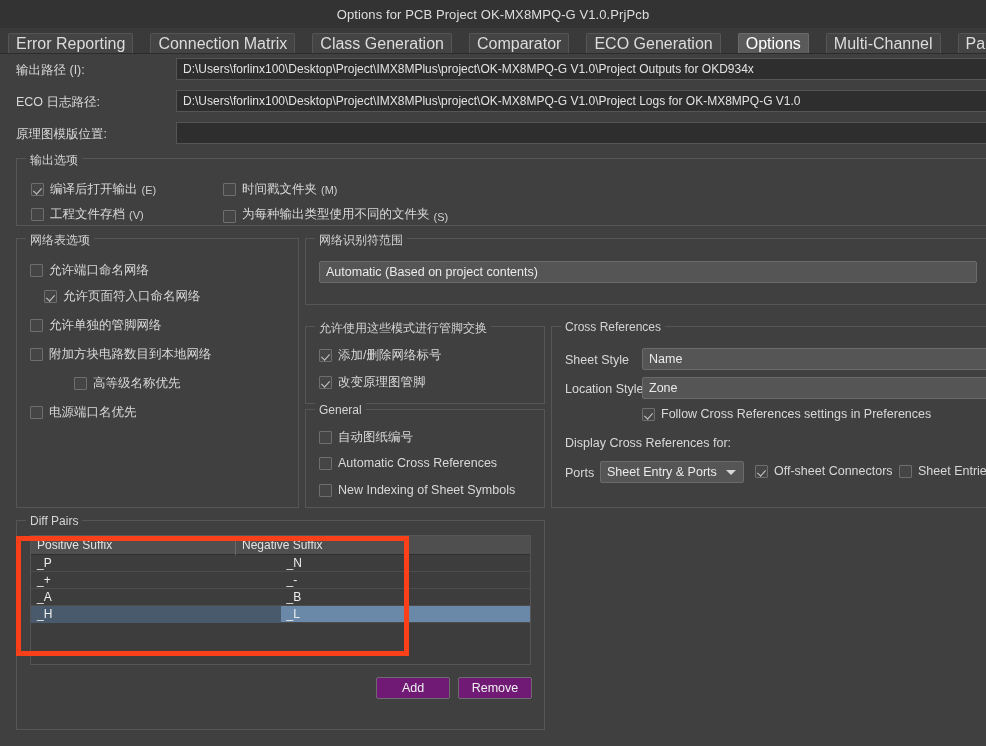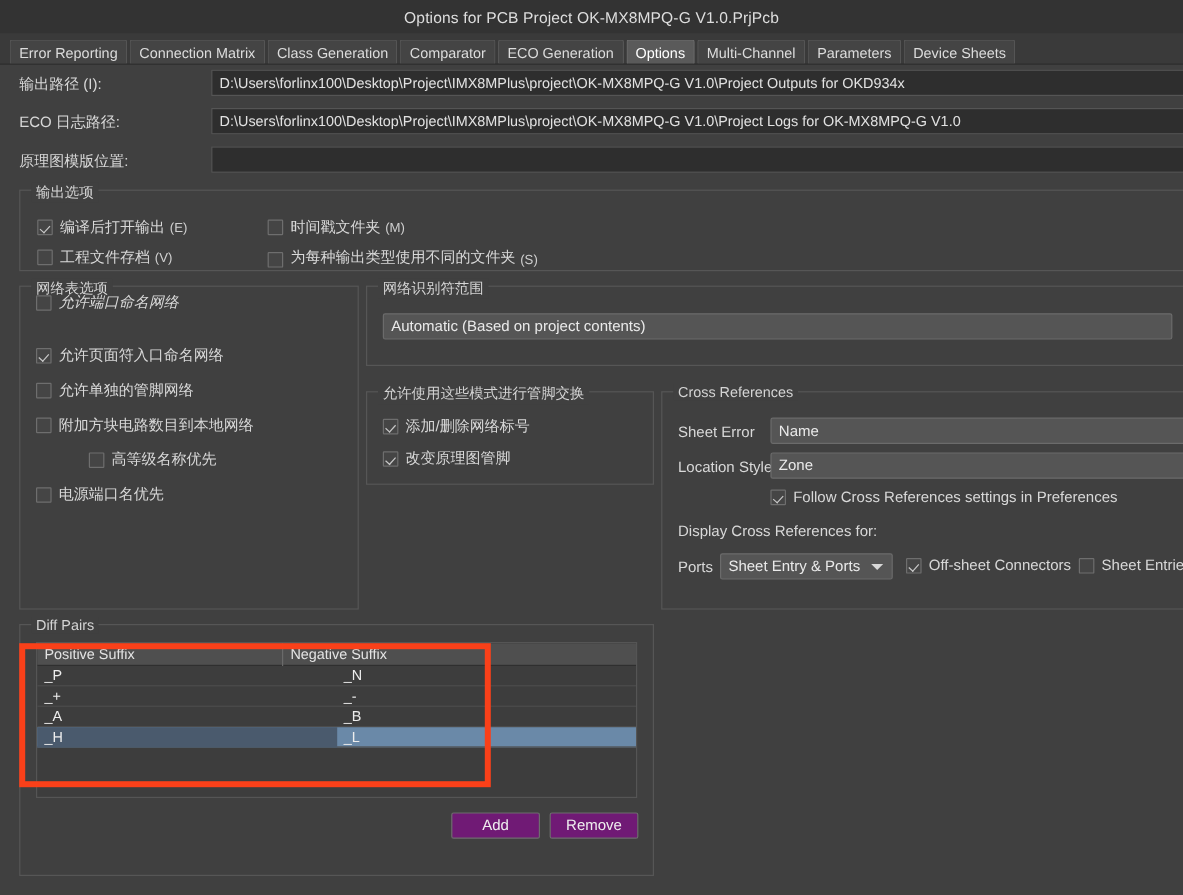--- a/index.html
+++ b/index.html
@@ -34,23 +34,23 @@
     position: absolute; left: 0; top: 28px;
     width: 986px; height: 26px;
     background: #3a3a3a;
     display: flex; align-items: flex-end;
     padding-left: 8px;
     border-bottom: 1px solid #2c2c2c;
   }
   .tab {
     height: 20px;
     padding: 0 7px;
-    margin-right: 2px;
+    margin-right: 17px;
     display: flex; align-items: center;
-    font-size: 12px;
+    font-size: 16px;
     color: #dcdcdc;
     background: #444444;
     border: 1px solid #555555;
     border-bottom: none;
     border-radius: 2px 2px 0 0;
     white-space: nowrap;
     cursor: default;
   }
   .tab.active {
     background: #5a5a5a;
@@ -260,25 +260,25 @@
       <div class="cb" style="left:206px; top:47px;align-items:flex-end;">
         <span class="cbbox"></span>
         <span class="cblabel">为每种输出类型使用不同的文件夹</span>
         <span class="mn" style="margin-left:4px;">(S)</span>
       </div>
     </div>
 
     <div class="group" style="left:16px; top:184px; width:283px; height:270px;">
       <span class="legend">网络表选项</span>
       <div id="netlist-items">
-          <div class="cb" style="left: 13px; top: 5px; font-style: italic;">
+          <div class="cb" style="left: 13px; top: 23px;">
             <span class="cbbox"></span>
             <span class="cblabel">允许端口命名网络</span>
           </div>
-          <div class="cb" style="left: 13px; top: 49px;">
+          <div class="cb" style="left: 27px; top: 49px;">
             <span class="cbbox on"></span>
             <span class="cblabel">允许页面符入口命名网络</span>
           </div>
           <div class="cb" style="left: 13px; top: 78px;">
             <span class="cbbox"></span>
             <span class="cblabel">允许单独的管脚网络</span>
           </div>
           <div class="cb" style="left: 13px; top: 107px;">
             <span class="cbbox"></span>
             <span class="cblabel">附加方块电路数目到本地网络</span>
@@ -306,25 +306,40 @@
       <div class="cb" style="left:13px; top:20px;">
         <span class="cbbox on"></span>
         <span class="cblabel">添加/删除网络标号</span>
       </div>
       <div class="cb" style="left:13px; top:47px;">
         <span class="cbbox on"></span>
         <span class="cblabel">改变原理图管脚</span>
       </div>
     </div>
 
+    <div class="group" style="left:305px; top:355px; width:240px; height:99px;">
+      <span class="legend">General</span>
+      <div class="cb" style="left:13px; top:19px;">
+        <span class="cbbox"></span>
+        <span class="cblabel">自动图纸编号</span>
+      </div>
+      <div class="cb" style="left:13px; top:46px;">
+        <span class="cbbox"></span>
+        <span class="cblabel">Automatic Cross References</span>
+      </div>
+      <div class="cb" style="left:13px; top:73px;">
+        <span class="cbbox"></span>
+        <span class="cblabel">New Indexing of Sheet Symbols</span>
+      </div>
+    </div>
 
     <div class="group" style="left:551px; top:272px; width:439px; height:182px;">
       <span class="legend">Cross References</span>
 
-      <div class="lbl" style="left:13px; top:26px;">Sheet Error</div>
+      <div class="lbl" style="left:13px; top:26px;">Sheet Style</div>
       <div class="combo" style="left:90px; top:21px; width:420px;">
         <span>Name</span>
       </div>
 
       <div class="lbl" style="left:13px; top:55px;">Location Style</div>
       <div class="combo" style="left:90px; top:50px; width:420px;">
         <span>Zone</span>
       </div>
 
       <div class="cb" style="left:90px; top:80px;text-align:right;">

